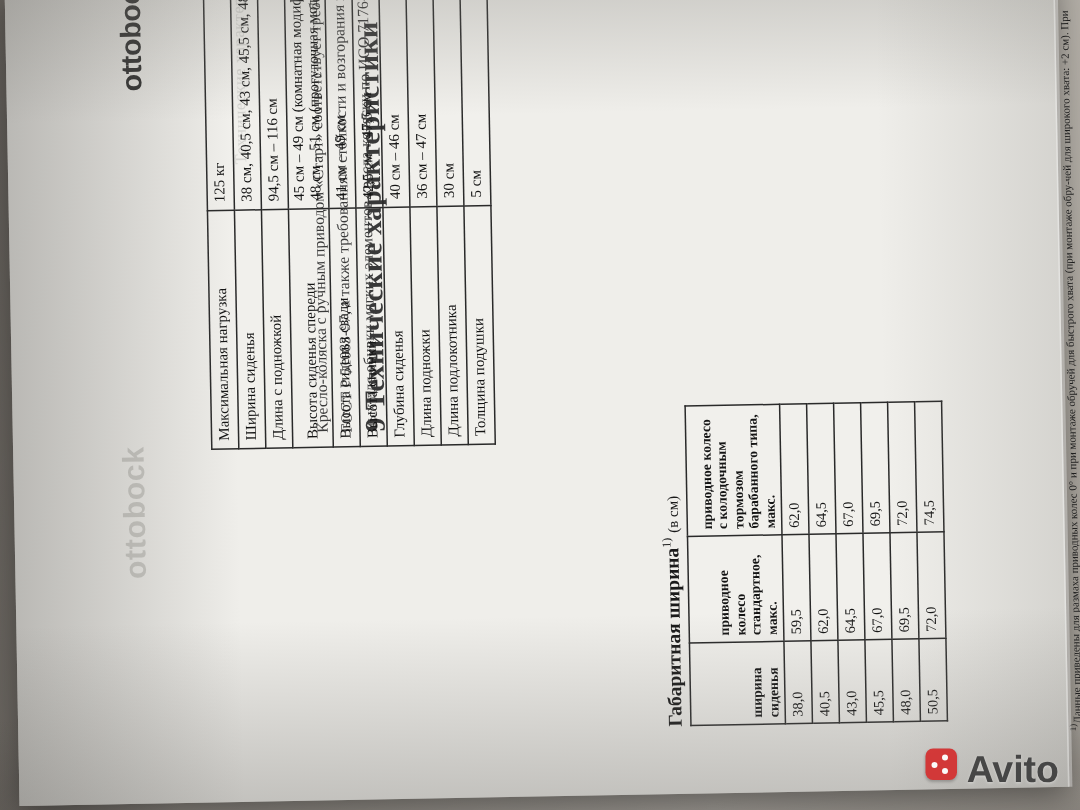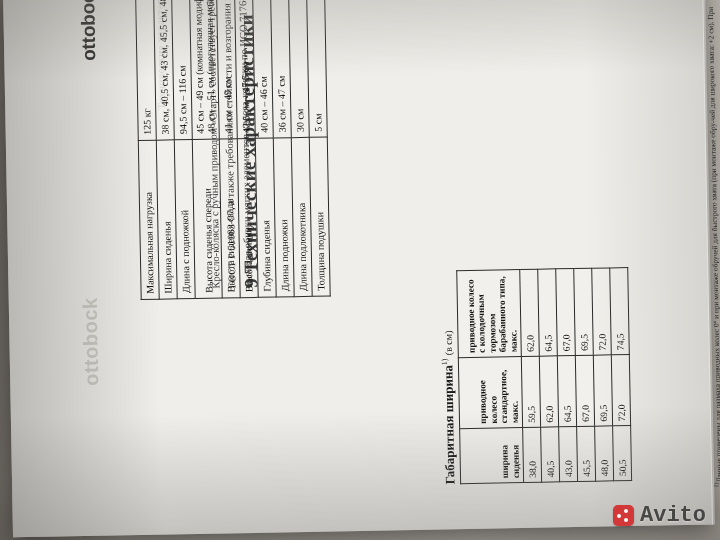--- a/index.html
+++ b/index.html
@@ -208,24 +208,24 @@
     white-space: normal;
   }
   .footnote .sup { font-size: 6px; vertical-align: super; }
 
   
   .watermark {
     position: absolute;
     right: 14px;
     bottom: 12px;
     display: flex;
-    align-items: center;
+    align-items: flex-start;
     gap: 6px;
-    font-family: Liberation Mono, monospace;
-    font-size: 22px;
+    font-family: Liberation Sans, sans-serif;
+    font-size: 25px;
     font-weight: 700;
     color: #3d3d3d;
     opacity: 0.92;
     text-shadow: 0 1px 2px rgba(255,255,255,0.45);
   }
   .wm-mark {
     width: 21px; height: 21px;
     border-radius: 5px;
     background: #d42d2d;
     position: relative;

